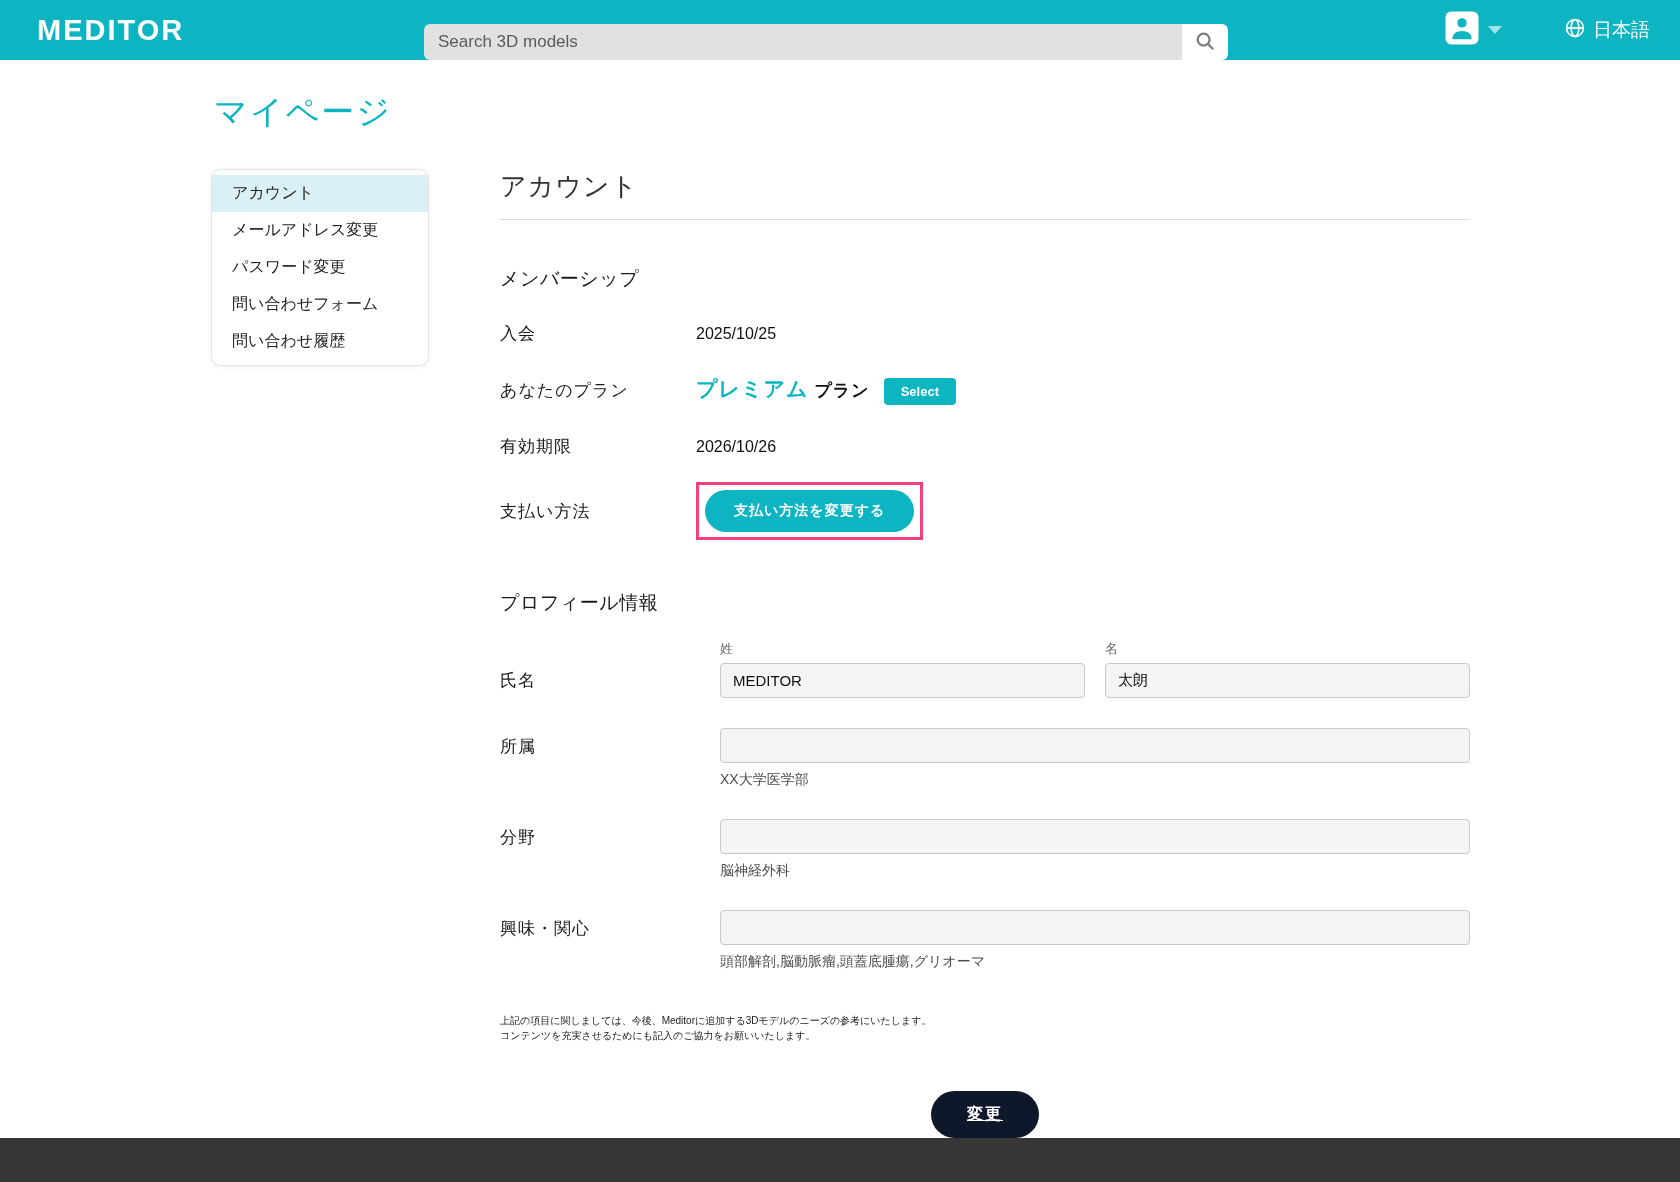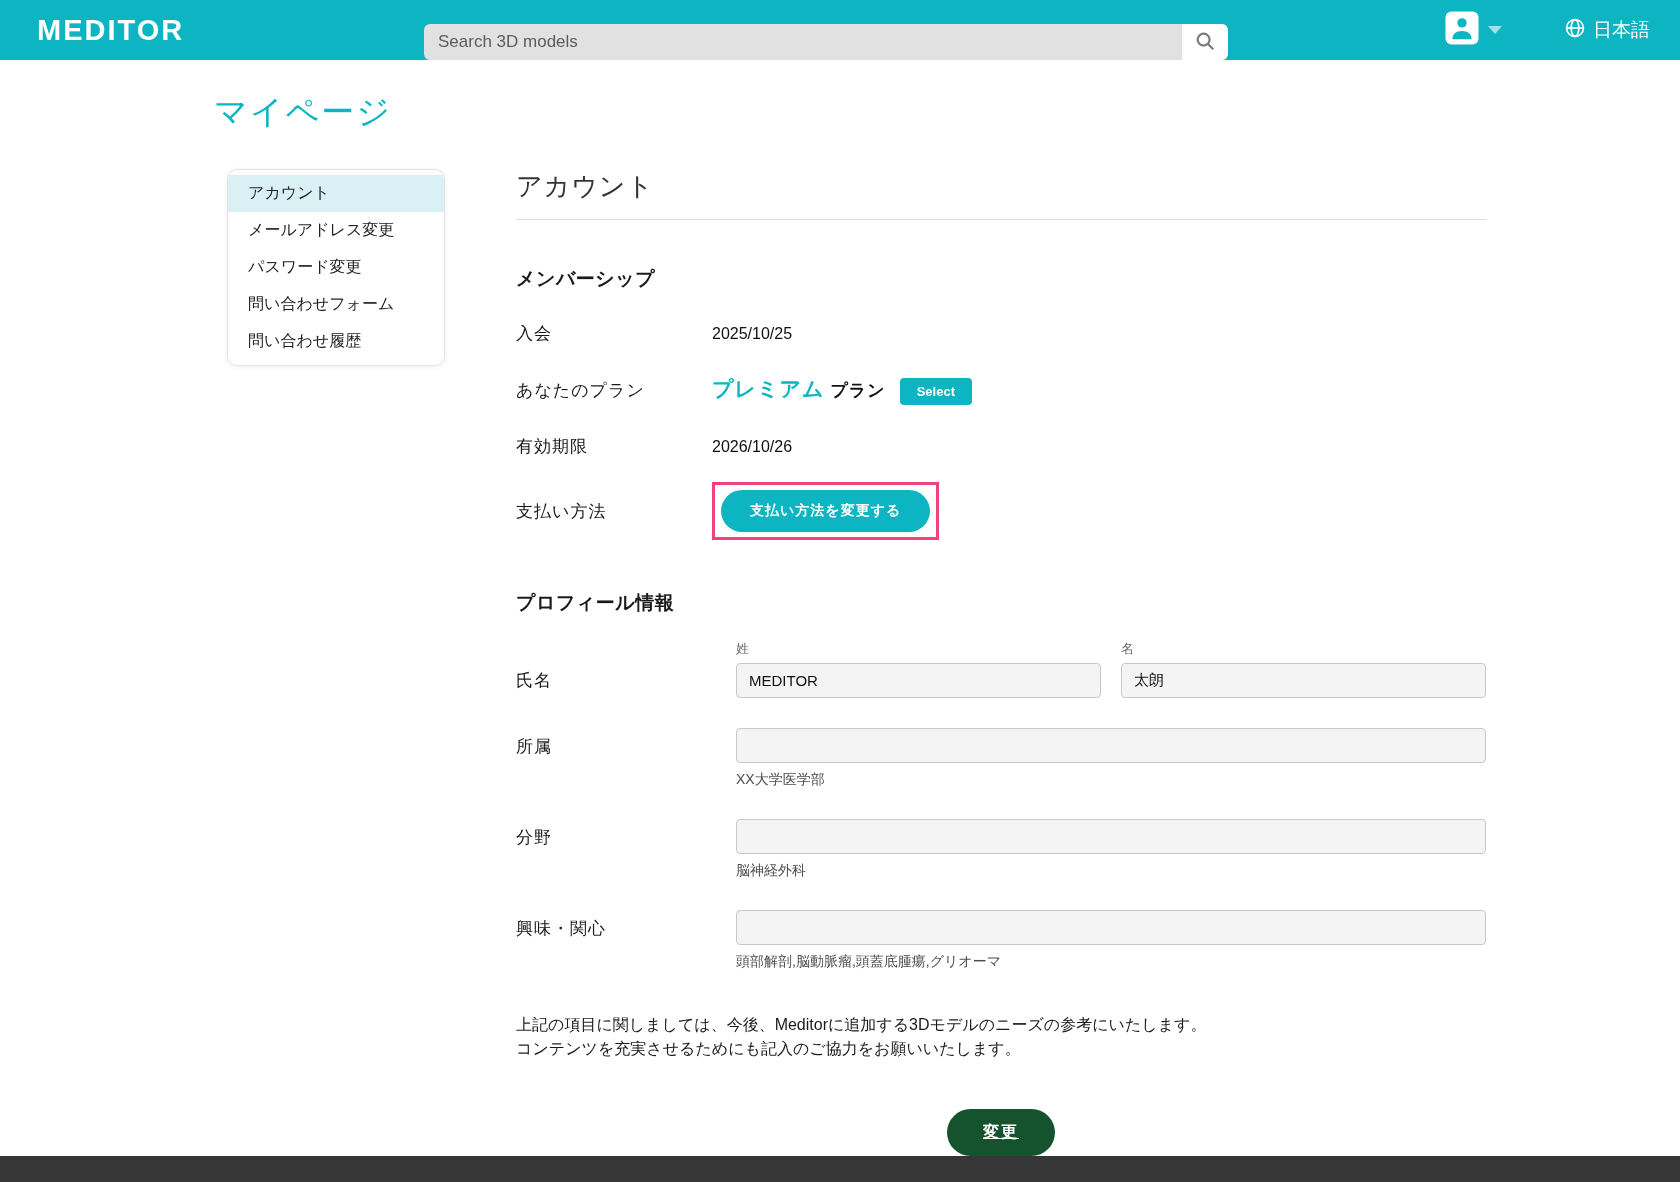--- a/index.html
+++ b/index.html
@@ -52,40 +52,40 @@
     border-top: 8px solid rgba(255,255,255,0.62);
   }
   .lang-switch { display: flex; align-items: center; gap: 7px; color: #fff; font-size: 19px; cursor: pointer; }
 
   
   .main { flex: 1 1 auto; }
   .page-title {
     margin: 30px 0 0 214px;
     color: #0cb5c1; font-size: 33px; font-weight: 500; letter-spacing: 2px;
   }
-  .layout { display: flex; margin-top: 34px; padding-left: 16px; }
+  .layout { display: flex; margin-top: 34px; }
 
   .sidebar {
     margin-left: 211px; width: 218px; flex: 0 0 218px;
     background: #fff; border: 1px solid #e3e3e3; border-radius: 10px;
     box-shadow: 0 1px 5px rgba(0,0,0,0.07);
     padding: 5px 0; overflow: hidden; align-self: flex-start;
   }
   .side-item {
     padding: 8px 10px 8px 20px; font-size: 16px; color: #222; cursor: pointer;
     white-space: nowrap;
   }
   .side-item.active { background: #d9f1f5; }
 
   .content { margin-left: 71px; width: 970px; }
   .content-heading {
     font-size: 26px; color: #333; font-weight: 400; letter-spacing: 1px;
     padding-bottom: 15px; border-bottom: 1px solid #ddd;
   }
-  .subheading { font-size: 19px; font-weight: 700; color: #1a1a1a; margin-top: 46px; letter-spacing: 0.5px; }
+  .subheading { font-size: 19px; font-weight: 400; color: #1a1a1a; margin-top: 46px; letter-spacing: 0.5px; }
 
   .def-row { display: flex; align-items: center; margin-top: 30px; }
   .def-row .dt { width: 196px; flex: 0 0 196px; font-size: 17px; color: #1a1a1a; letter-spacing: 1px; }
   .def-row .dd { font-size: 16px; color: #111; }
 
   .plan-name { color: #0cb5c1; font-size: 21px; font-weight: 700; letter-spacing: 1px; }
   .plan-suffix { font-size: 17px; color: #111; margin-left: 6px; letter-spacing: 1px; font-weight: bold; }
   .select-btn {
     margin-left: 14px; border: none; cursor: pointer;
     background: #0cb5c1; color: #fff; font-weight: 700; font-size: 13px;
@@ -112,26 +112,26 @@
   .field-group { flex: 1; }
   .mini-label { font-size: 13px; color: #666; margin-bottom: 5px; }
   .text-input {
     width: 100%; height: 35px;
     background: #f4f4f4; border: 1px solid #c9c9c9; border-radius: 4px;
     padding: 0 12px; font-size: 15px; color: #111; outline: none;
     font-family: "Liberation Sans", sans-serif;
   }
   .helper { font-size: 14px; color: #4d4d4d; margin-top: 8px; }
 
-  .note { margin-top: 42px; font-size: 16px; color: #1a1a1a; line-height: 1.5; }
+  .note { margin-top: 42px; font-size: 10px; color: #1a1a1a; line-height: 1.5; }
 
   .submit-wrap { text-align: center; margin-top: 48px; }
   .submit-btn {
     border: none; cursor: pointer;
-    background: #14532d; color: #fff; font-weight: 700; font-size: 16px;
+    background: #0f172a; color: #fff; font-weight: 700; font-size: 16px;
     padding: 13px 36px; border-radius: 999px; letter-spacing: 2px;
     font-family: "Liberation Sans", sans-serif;
     text-decoration: underline;
   }
 
   
   .footer {
     flex: 0 0 63px; height: 63px; margin-top: auto;
     background: #363636;
     display: flex; align-items: center;

